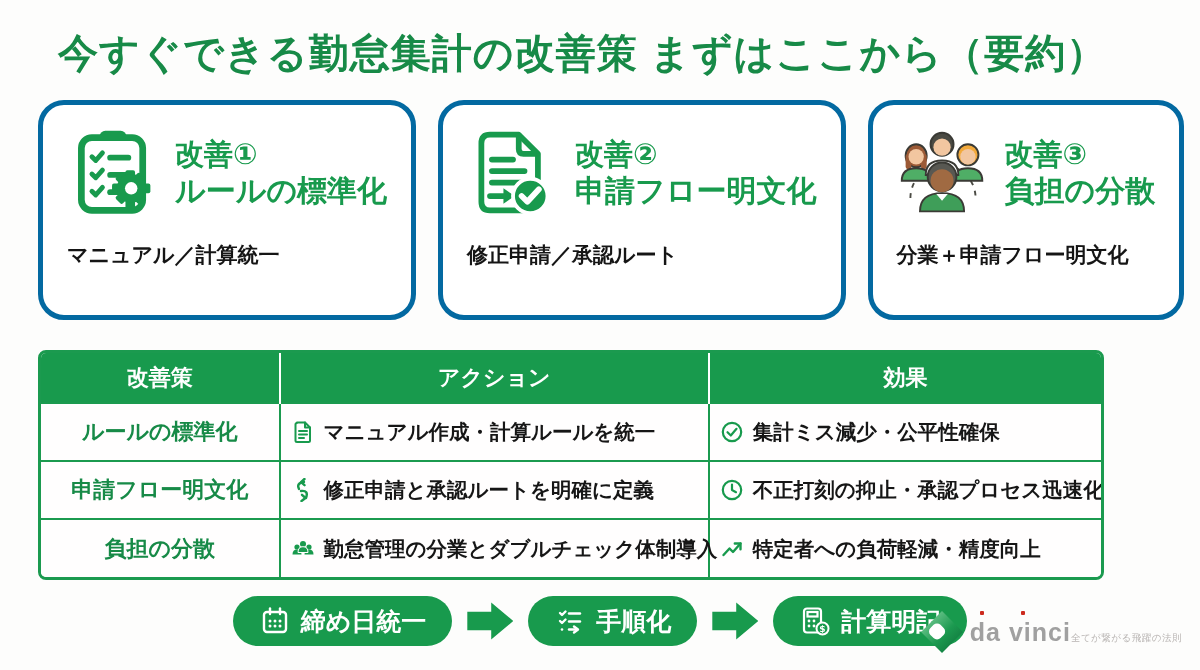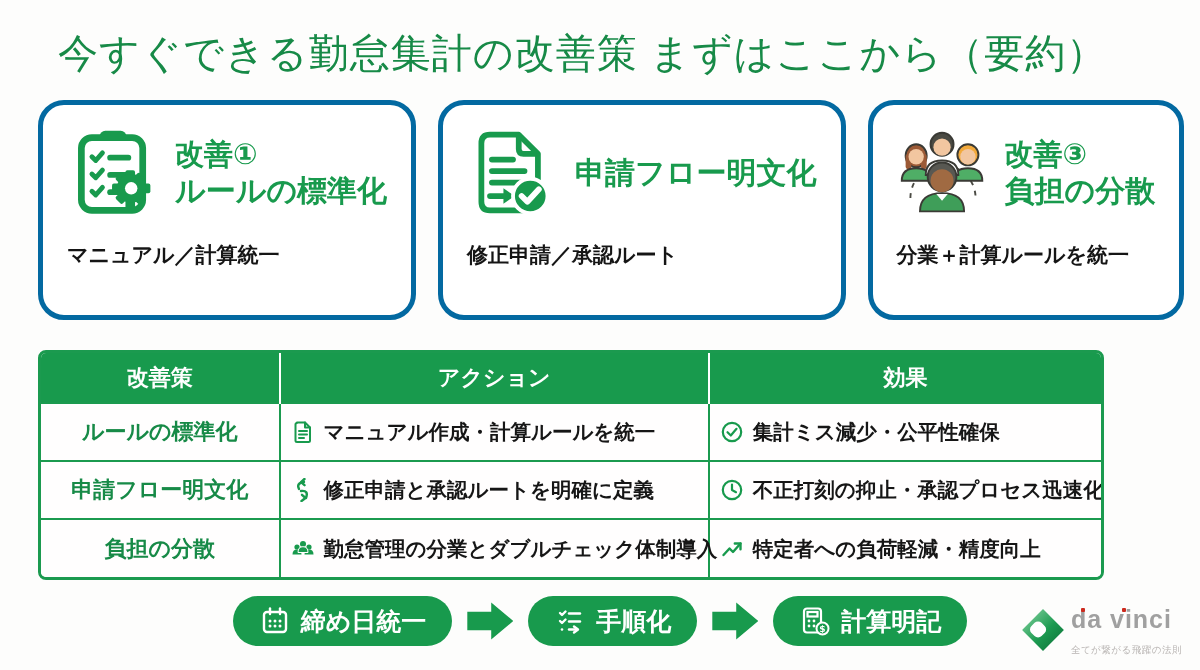--- a/index.html
+++ b/index.html
@@ -7,21 +7,21 @@
   body {
     font-family:"Liberation Sans","DejaVu Sans",sans-serif;
     background:#fdfdfc;
     overflow:hidden;
   }
   .canvas { position:relative; width:1200px; height:670px; background:#fdfdfc; }
 
   
   .page-title {
     position:absolute; left:58px; top:26px;
-    font-size:40px; font-weight:400; color:#178a47; letter-spacing:1px;
+    font-size:40px; font-weight:700; color:#178a47; letter-spacing:1px;
     white-space:nowrap;
   }
 
   
   .cards { position:absolute; left:38px; top:100px; width:1124px; display:flex; gap:22px; }
   .card {
     flex:1; height:220px; background:#ffffff;
     border:5px solid #0369a1; border-radius:26px;
     padding:22px 24px 0 24px;
   }
@@ -72,21 +72,21 @@
   .pill-icon svg { width:100%; height:100%; }
   .pill-label { color:#ffffff; font-size:25px; font-weight:900; white-space:nowrap; }
   .flow-arrow {
     width:46px; height:40px; background:#189a4d;
     clip-path:polygon(0 27%, 52% 27%, 52% 4%, 100% 50%, 52% 96%, 52% 73%, 0 73%);
   }
 
   
   .logo { position:absolute; right:18px; bottom:16px; display:flex; align-items:center; gap:6px; }
   .logo-mark { width:44px; height:44px; }
-  .logo-text-col { display:flex; flex-direction:column; line-height:1; }
+  .logo-text-col { display:flex; flex-direction:row; line-height:1; }
   .brand-text {
     position:relative; font-size:25px; font-weight:bold; color:#a0a0a0; letter-spacing:1px;
   }
   .brand-dot { position:absolute; top:1px; width:4px; height:4px; background:#cc2a1e; border-radius:1px; }
   .brand-dot.d1 { left:60px; } .brand-dot.d2 { left:101px; }
   .brand-tagline { margin-top:13px; font-size:9.5px; color:#b8b4b2; letter-spacing:0.5px; }
 </style>
 </head>
 <body>
 
@@ -139,20 +139,21 @@
             <line x1="26" y1="34" x2="48" y2="34" stroke="#189a4d" stroke-width="6" stroke-linecap="round"></line>
             <line x1="26" y1="46" x2="60" y2="46" stroke="#189a4d" stroke-width="6" stroke-linecap="round"></line>
             <line x1="26" y1="58" x2="60" y2="58" stroke="#189a4d" stroke-width="6" stroke-linecap="round"></line>
             <line x1="24" y1="72" x2="38" y2="72" stroke="#189a4d" stroke-width="6" stroke-linecap="round"></line>
             <polygon points="38,64 50,72 38,80" fill="#189a4d"></polygon>
             <circle cx="66" cy="72" r="18" fill="#189a4d" stroke="#fff" stroke-width="4"></circle>
             <polyline points="57,72 63,78 75,65" fill="none" stroke="#fff" stroke-width="6" stroke-linecap="round" stroke-linejoin="round"></polyline>
           </svg>
         </span>
         <div class="card-titles">
+          <div class="card-label">改善②</div>
           <div class="card-heading">申請フロー明文化</div>
         </div>
       </div>
       <div class="card-body">修正申請／承認ルート</div>
     </section>
 
     <section class="card">
       <div class="card-head">
         <span class="card-icon">
           <svg viewBox="0 0 96 96">
@@ -184,21 +185,21 @@
               <path d="M24 88 q0 -19 23 -19 q23 0 23 19 z" fill="#3f9e59" stroke="#3a3a35" stroke-width="2"></path>
               <path d="M41 70 l6 7 l6 -7 z" fill="#ffffff"></path>
             </g>
           </svg>
         </span>
         <div class="card-titles">
           <div class="card-label">改善③</div>
           <div class="card-heading">負担の分散</div>
         </div>
       </div>
-      <div class="card-body">分業＋計算ルールを統一</div>
+      <div class="card-body">分業＋申請フロー明文化</div>
     </section>
   </div>
 
   <div class="table-wrap">
     <table>
       <colgroup>
           <col class="c1">
           <col class="c2">
           <col class="c3">
         </colgroup>

